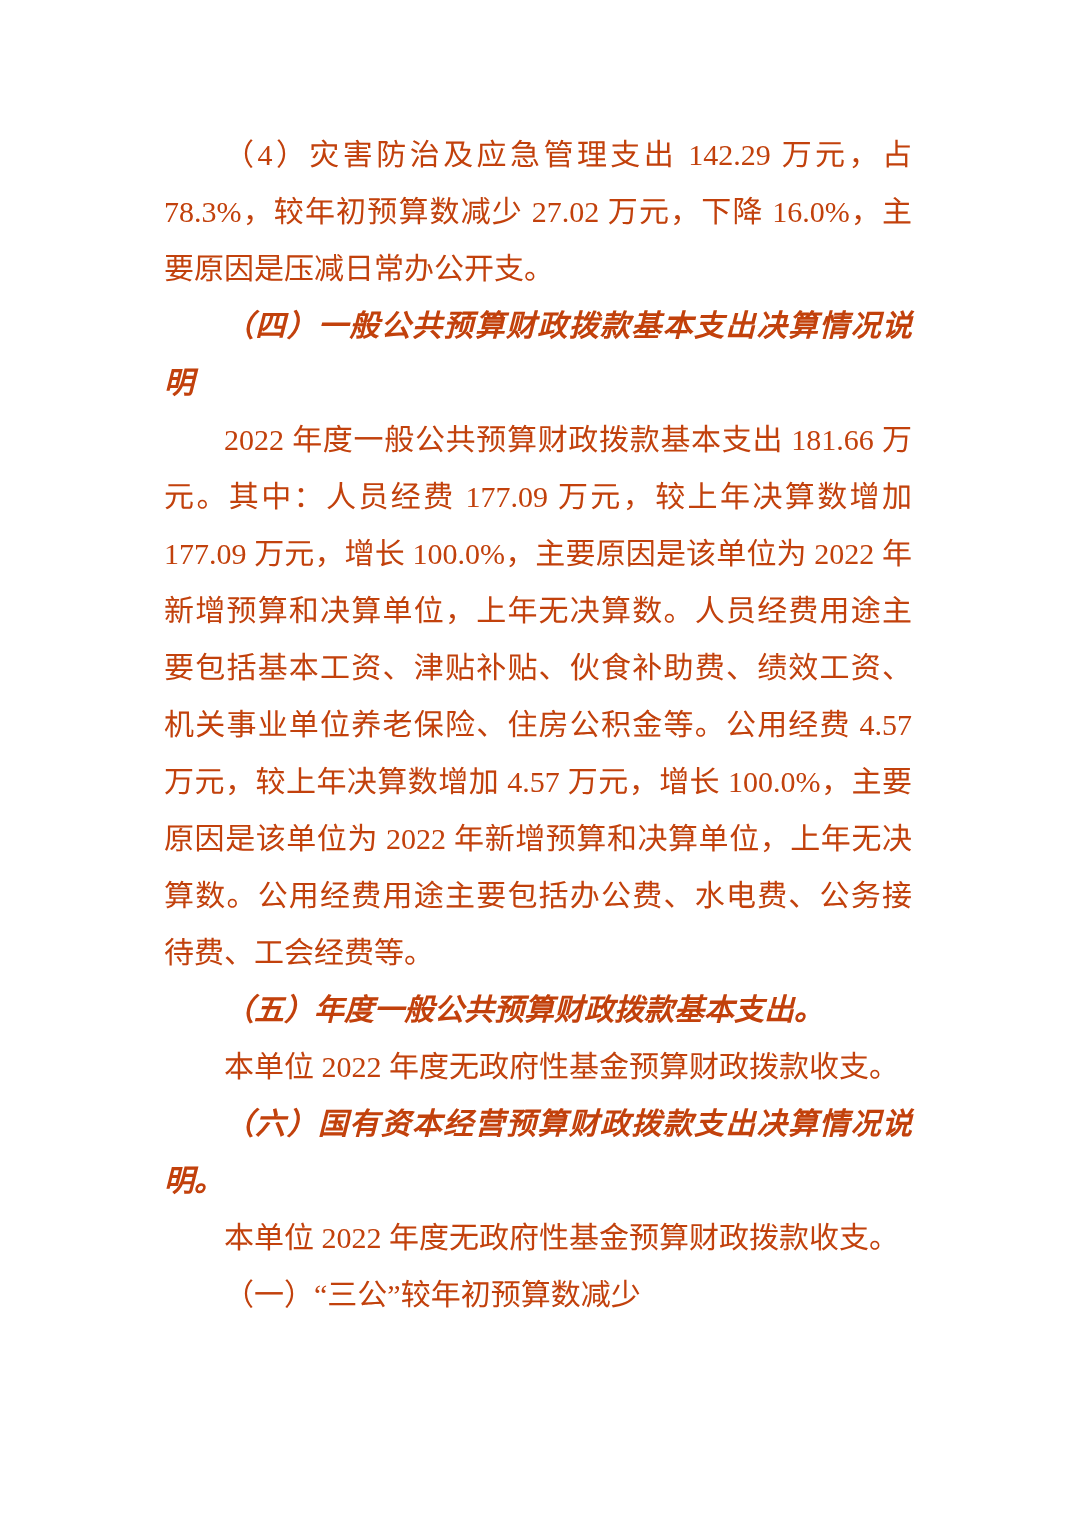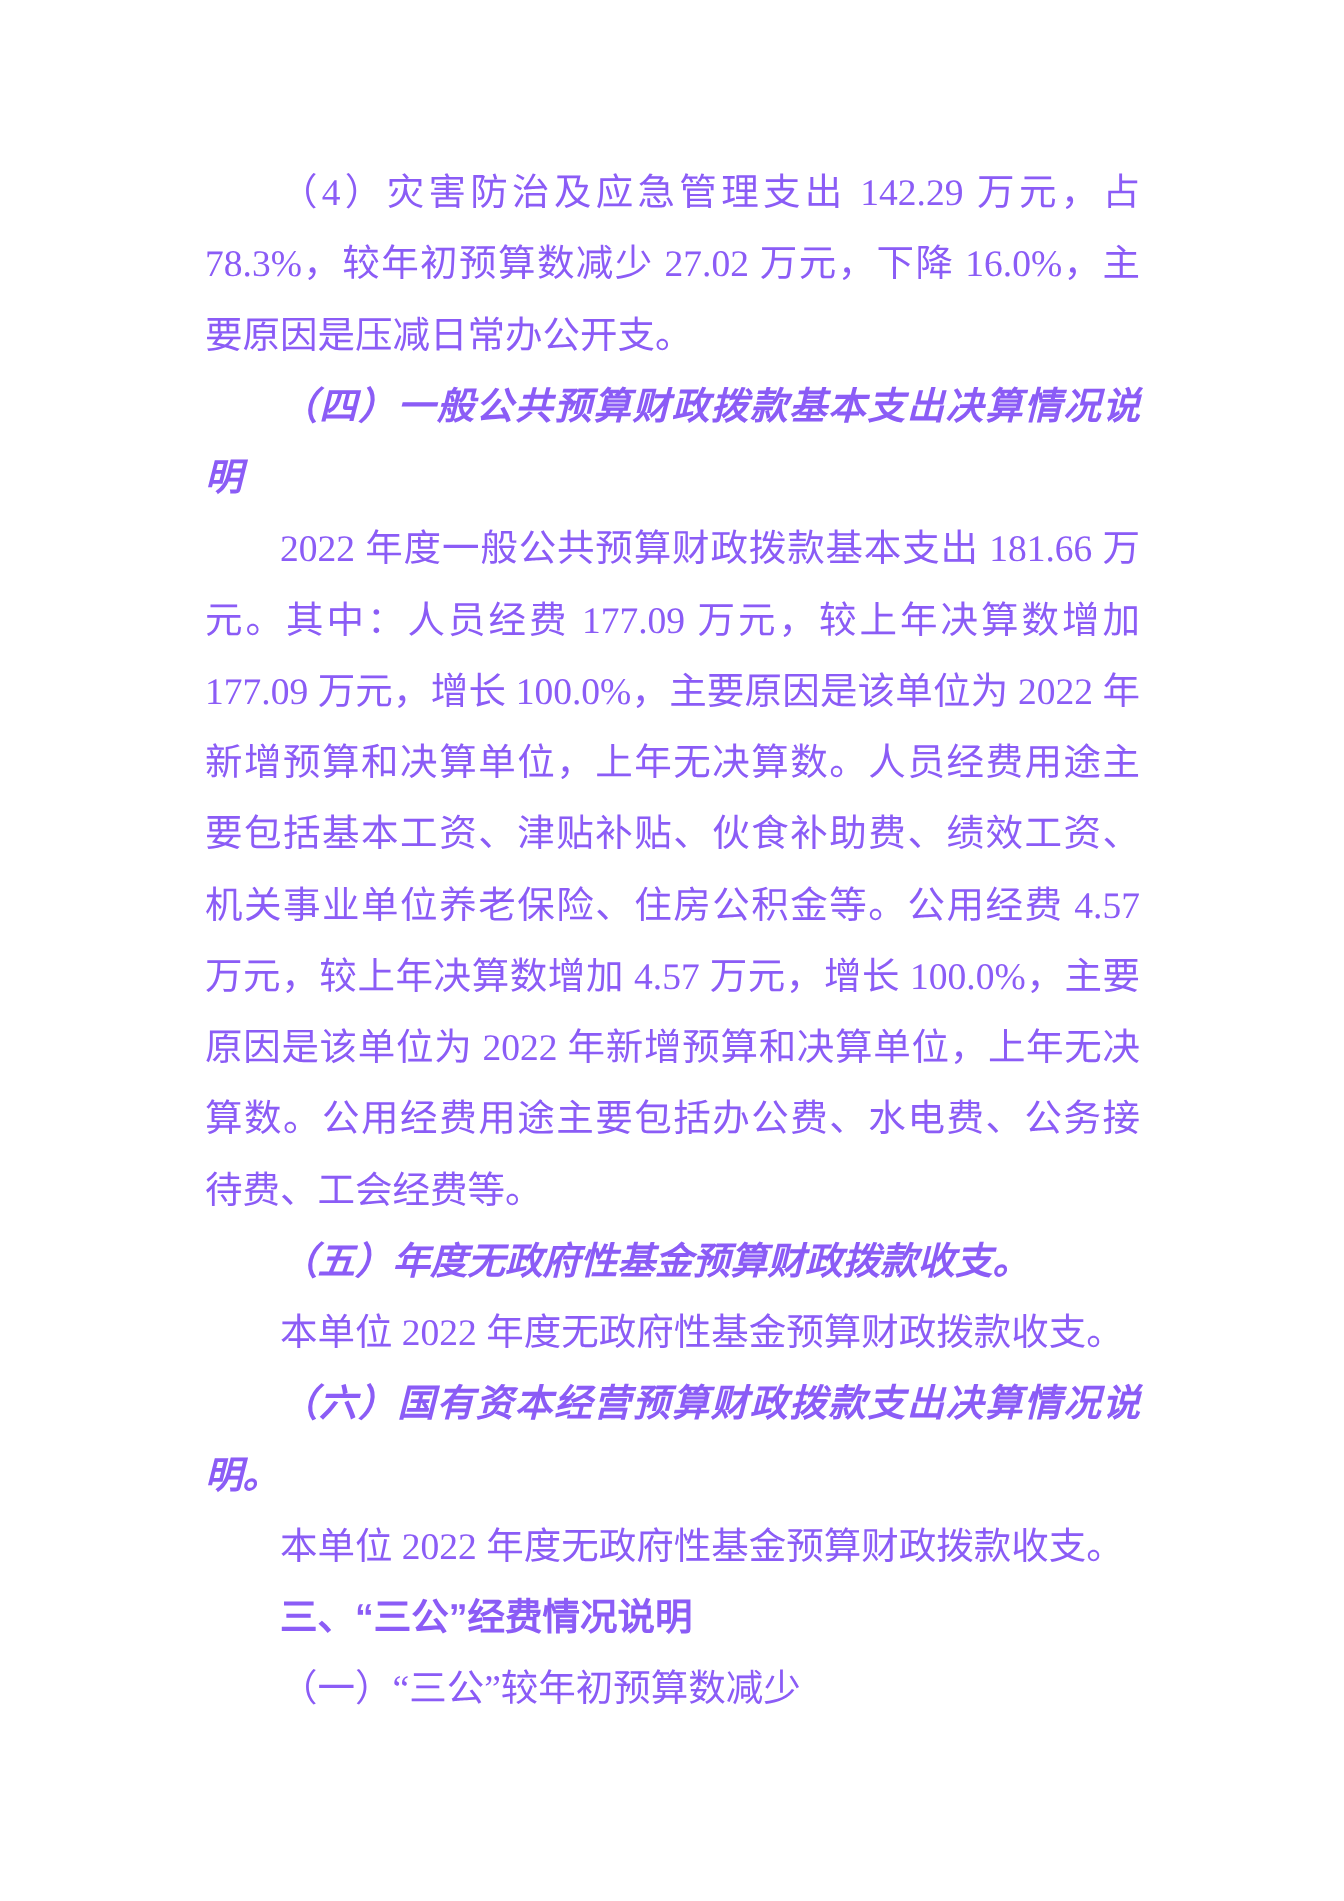--- a/index.html
+++ b/index.html
@@ -16,21 +16,21 @@
     position: relative;
     width: 1075px;
     height: 1521px;
     background: #ffffff;
   }
   .content {
     position: absolute;
     left: 164px;
     top: 126px;
     width: 748px;
-    color: #8b5cf6;
+    color: #c2410c;
     font-family: "Liberation Serif", "DejaVu Serif", serif;
     font-size: 30px;
     line-height: 57px;
     text-align: justify;
   }
   .content p {
     margin: 0;
     padding: 0;
     text-indent: 2em;
   }
@@ -51,20 +51,19 @@
   }
 </style>
 </head>
 <body>
 
 <div class="page">
   <div class="content">
     <p class="body">（4）灾害防治及应急管理支出 142.29 万元，占 78.3%，较年初预算数减少 27.02 万元，下降 16.0%，主要原因是压减日常办公开支。</p>
     <p class="heading-sub">（四）一般公共预算财政拨款基本支出决算情况说明</p>
     <p class="body">2022 年度一般公共预算财政拨款基本支出 181.66 万元。其中：人员经费 177.09 万元，较上年决算数增加 177.09 万元，增长 100.0%，主要原因是该单位为 2022 年新增预算和决算单位，上年无决算数。人员经费用途主要包括基本工资、津贴补贴、伙食补助费、绩效工资、机关事业单位养老保险、住房公积金等。公用经费 4.57 万元，较上年决算数增加 4.57 万元，增长 100.0%，主要原因是该单位为 2022 年新增预算和决算单位，上年无决算数。公用经费用途主要包括办公费、水电费、公务接待费、工会经费等。</p>
-    <p class="heading-sub">（五）年度无政府性基金预算财政拨款收支。</p>
+    <p class="heading-sub">（五）年度一般公共预算财政拨款基本支出。</p>
     <p class="body">本单位 2022 年度无政府性基金预算财政拨款收支。</p>
     <p class="heading-sub">（六）国有资本经营预算财政拨款支出决算情况说明。</p>
     <p class="body">本单位 2022 年度无政府性基金预算财政拨款收支。</p>
-    <p class="heading-major">三、“三公”经费情况说明</p>
     <p class="heading-minor">（一）“三公”较年初预算数减少</p>
   </div>
 </div>
 
 </body></html>

